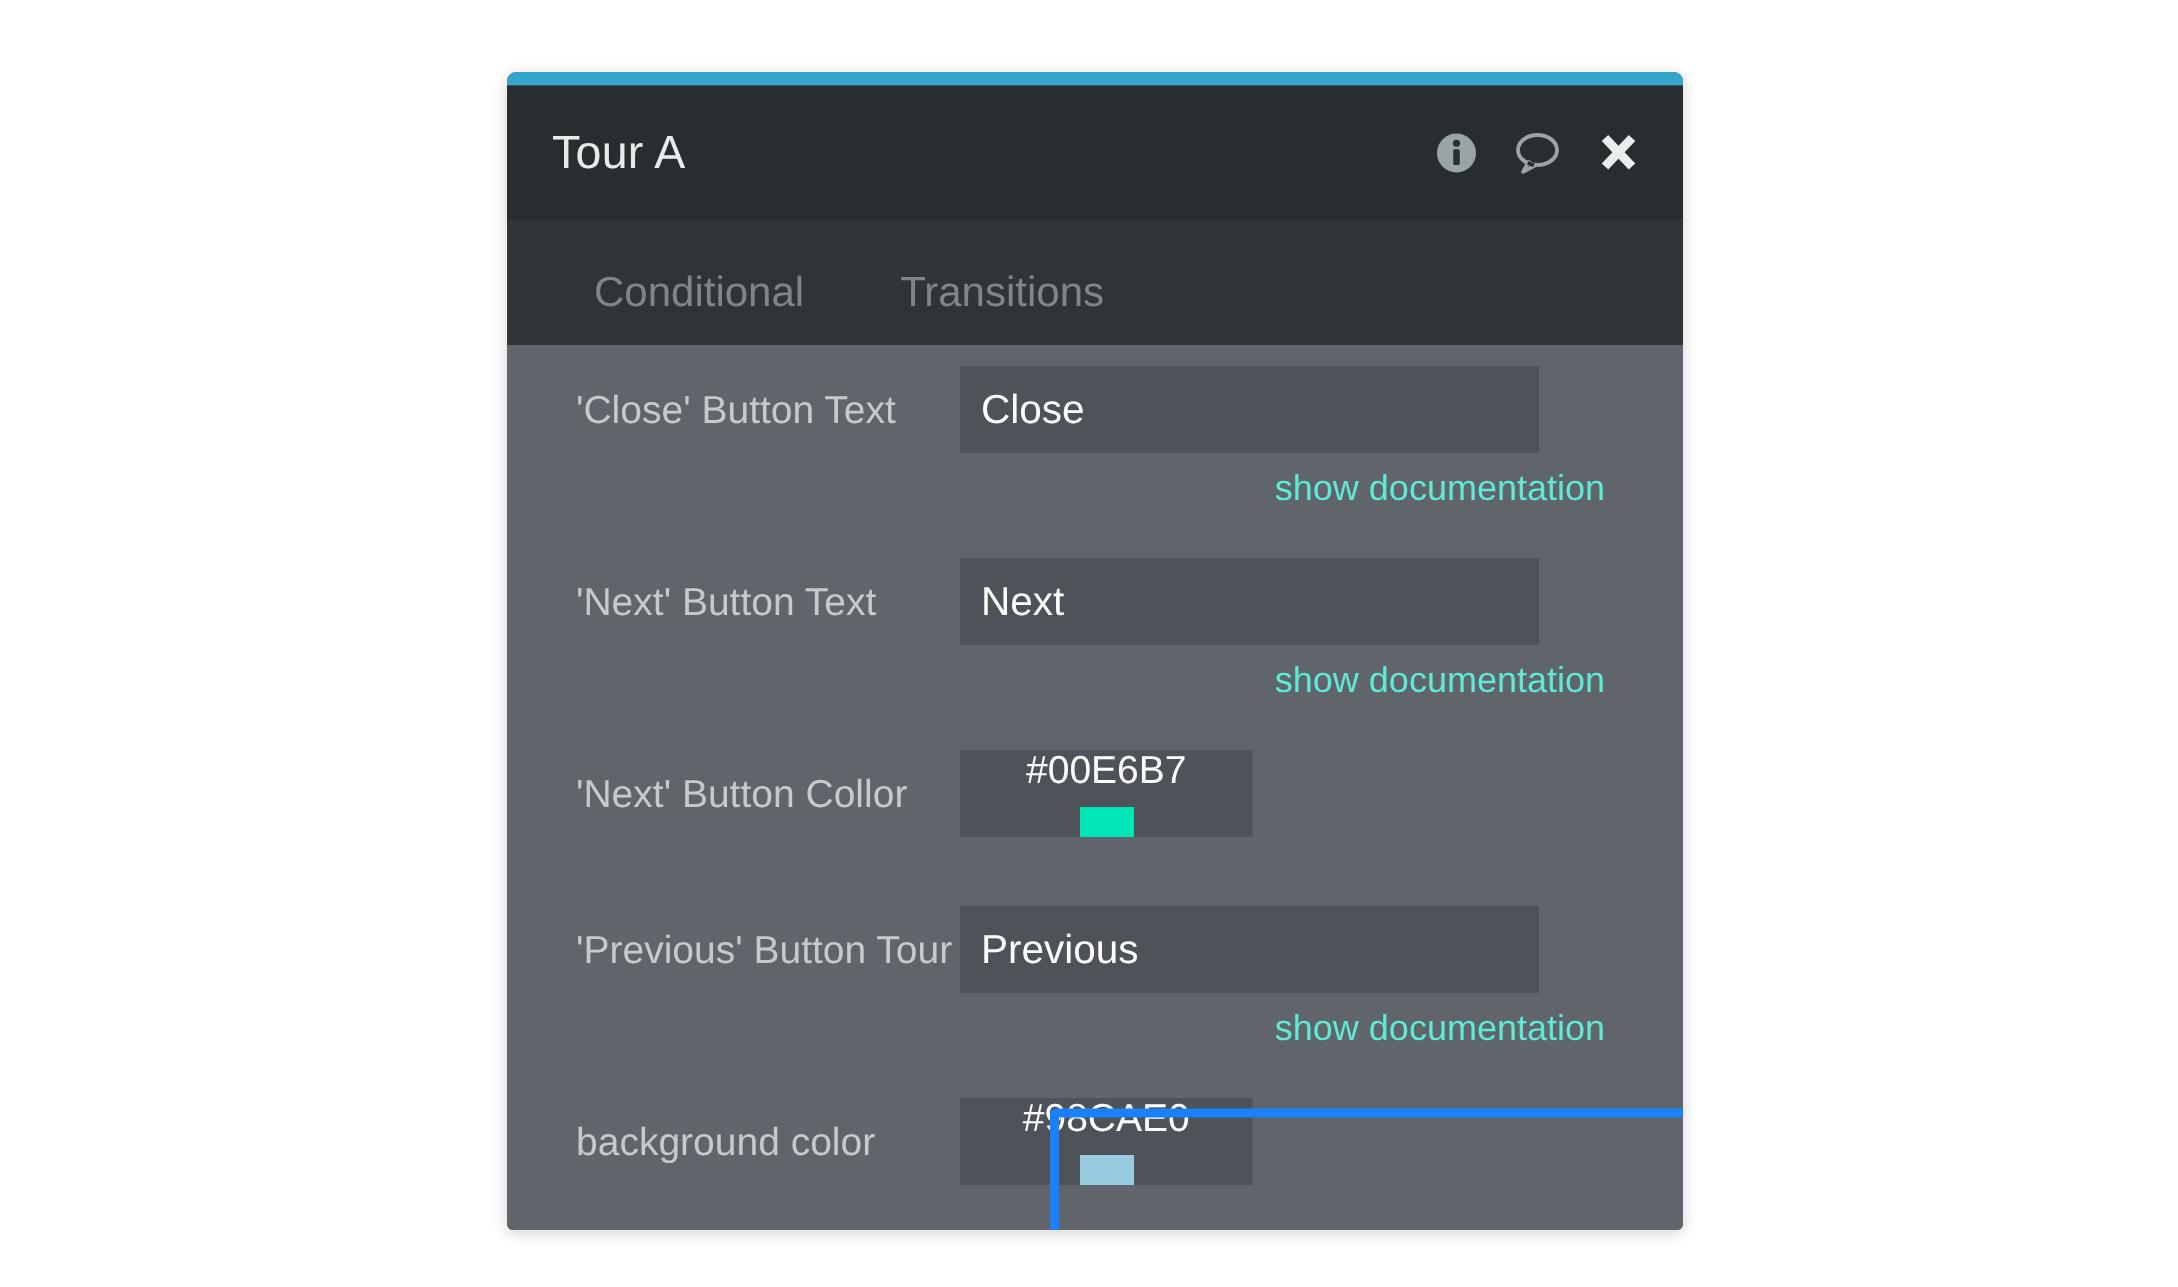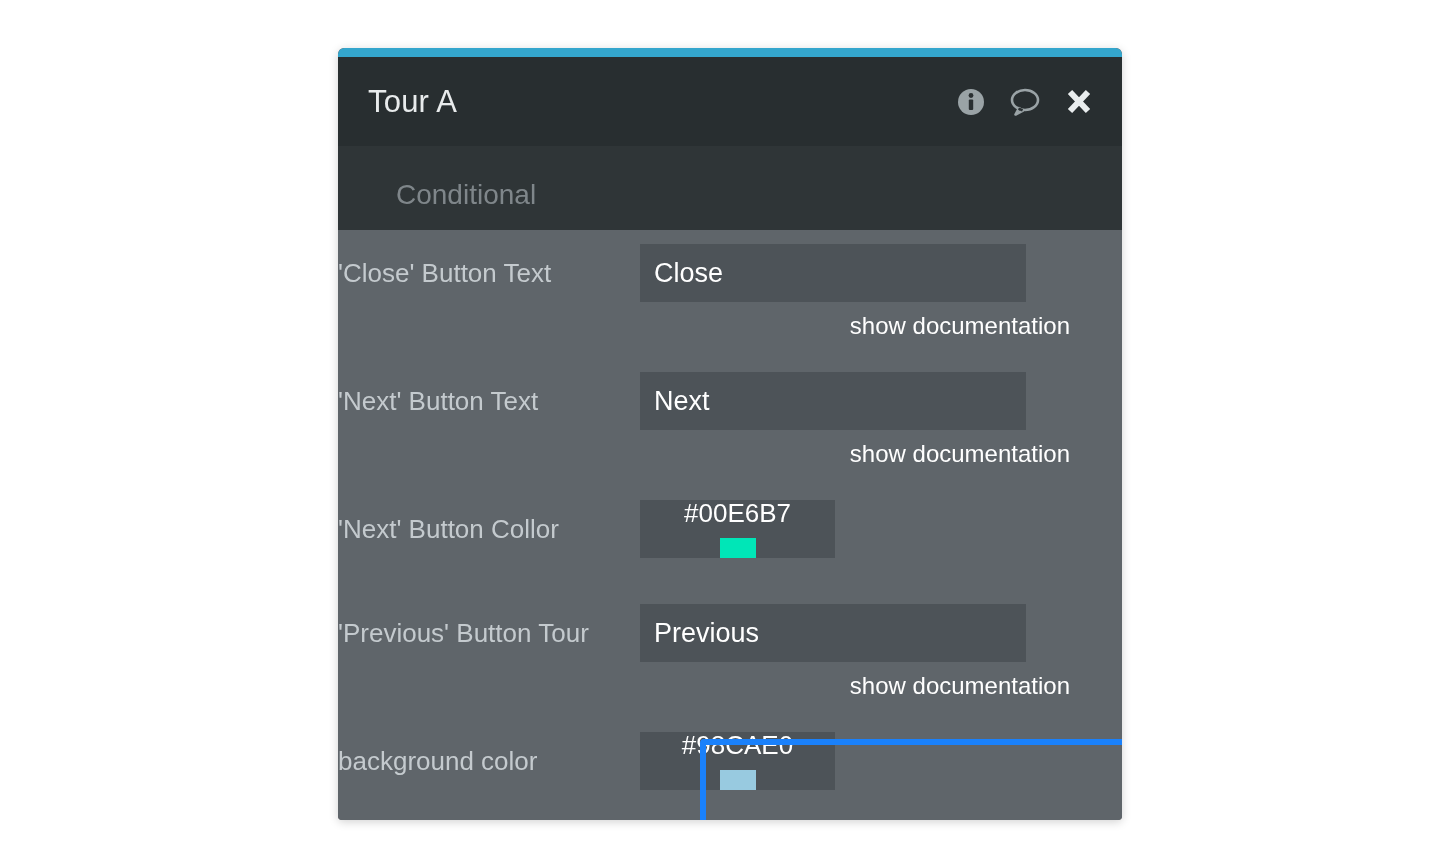--- a/index.html
+++ b/index.html
@@ -135,20 +135,21 @@
 
   .row-inner {
     display: flex;
     align-items: center;
     width: 100%;
   }
 
   .flabel {
     width: 302px;
     flex: 0 0 302px;
+    padding-left: 46px;
     box-sizing: border-box;
     color: #c4cace;
     font-size: 26px;
     line-height: 1.1;
     white-space: nowrap;
   }
 
   .field-wrap {
     flex: 1 1 auto;
     display: flex;
@@ -185,21 +186,21 @@
 
   .swatch {
     width: 36px;
     height: 36px;
     flex: 0 0 36px;
     cursor: pointer;
   }
 
   .doc-link {
     text-align: right;
-    color: #ffffff;
+    color: #5eead4;
     font-size: 24px;
     padding-right: 52px;
     margin-top: 10px;
     cursor: pointer;
   }
 
   
   .gap-sm { height: 14px; }
   .gap-md { height: 32px; }
 
@@ -252,20 +253,23 @@
           </svg>
         </span>
 
       </div>
     </div>
 
     <div class="tabstrip">
       <div class="tab">
         <span>Conditional</span>
       </div>
+      <div class="tab">
+        <span>Transitions</span>
+      </div>
     </div>
 
     <div class="body">
 
       <div class="gap-sm"></div>
 
       <div class="row">
         <div class="row-inner">
           <div class="flabel">'Close' Button Text</div>
           <div class="field-wrap">

